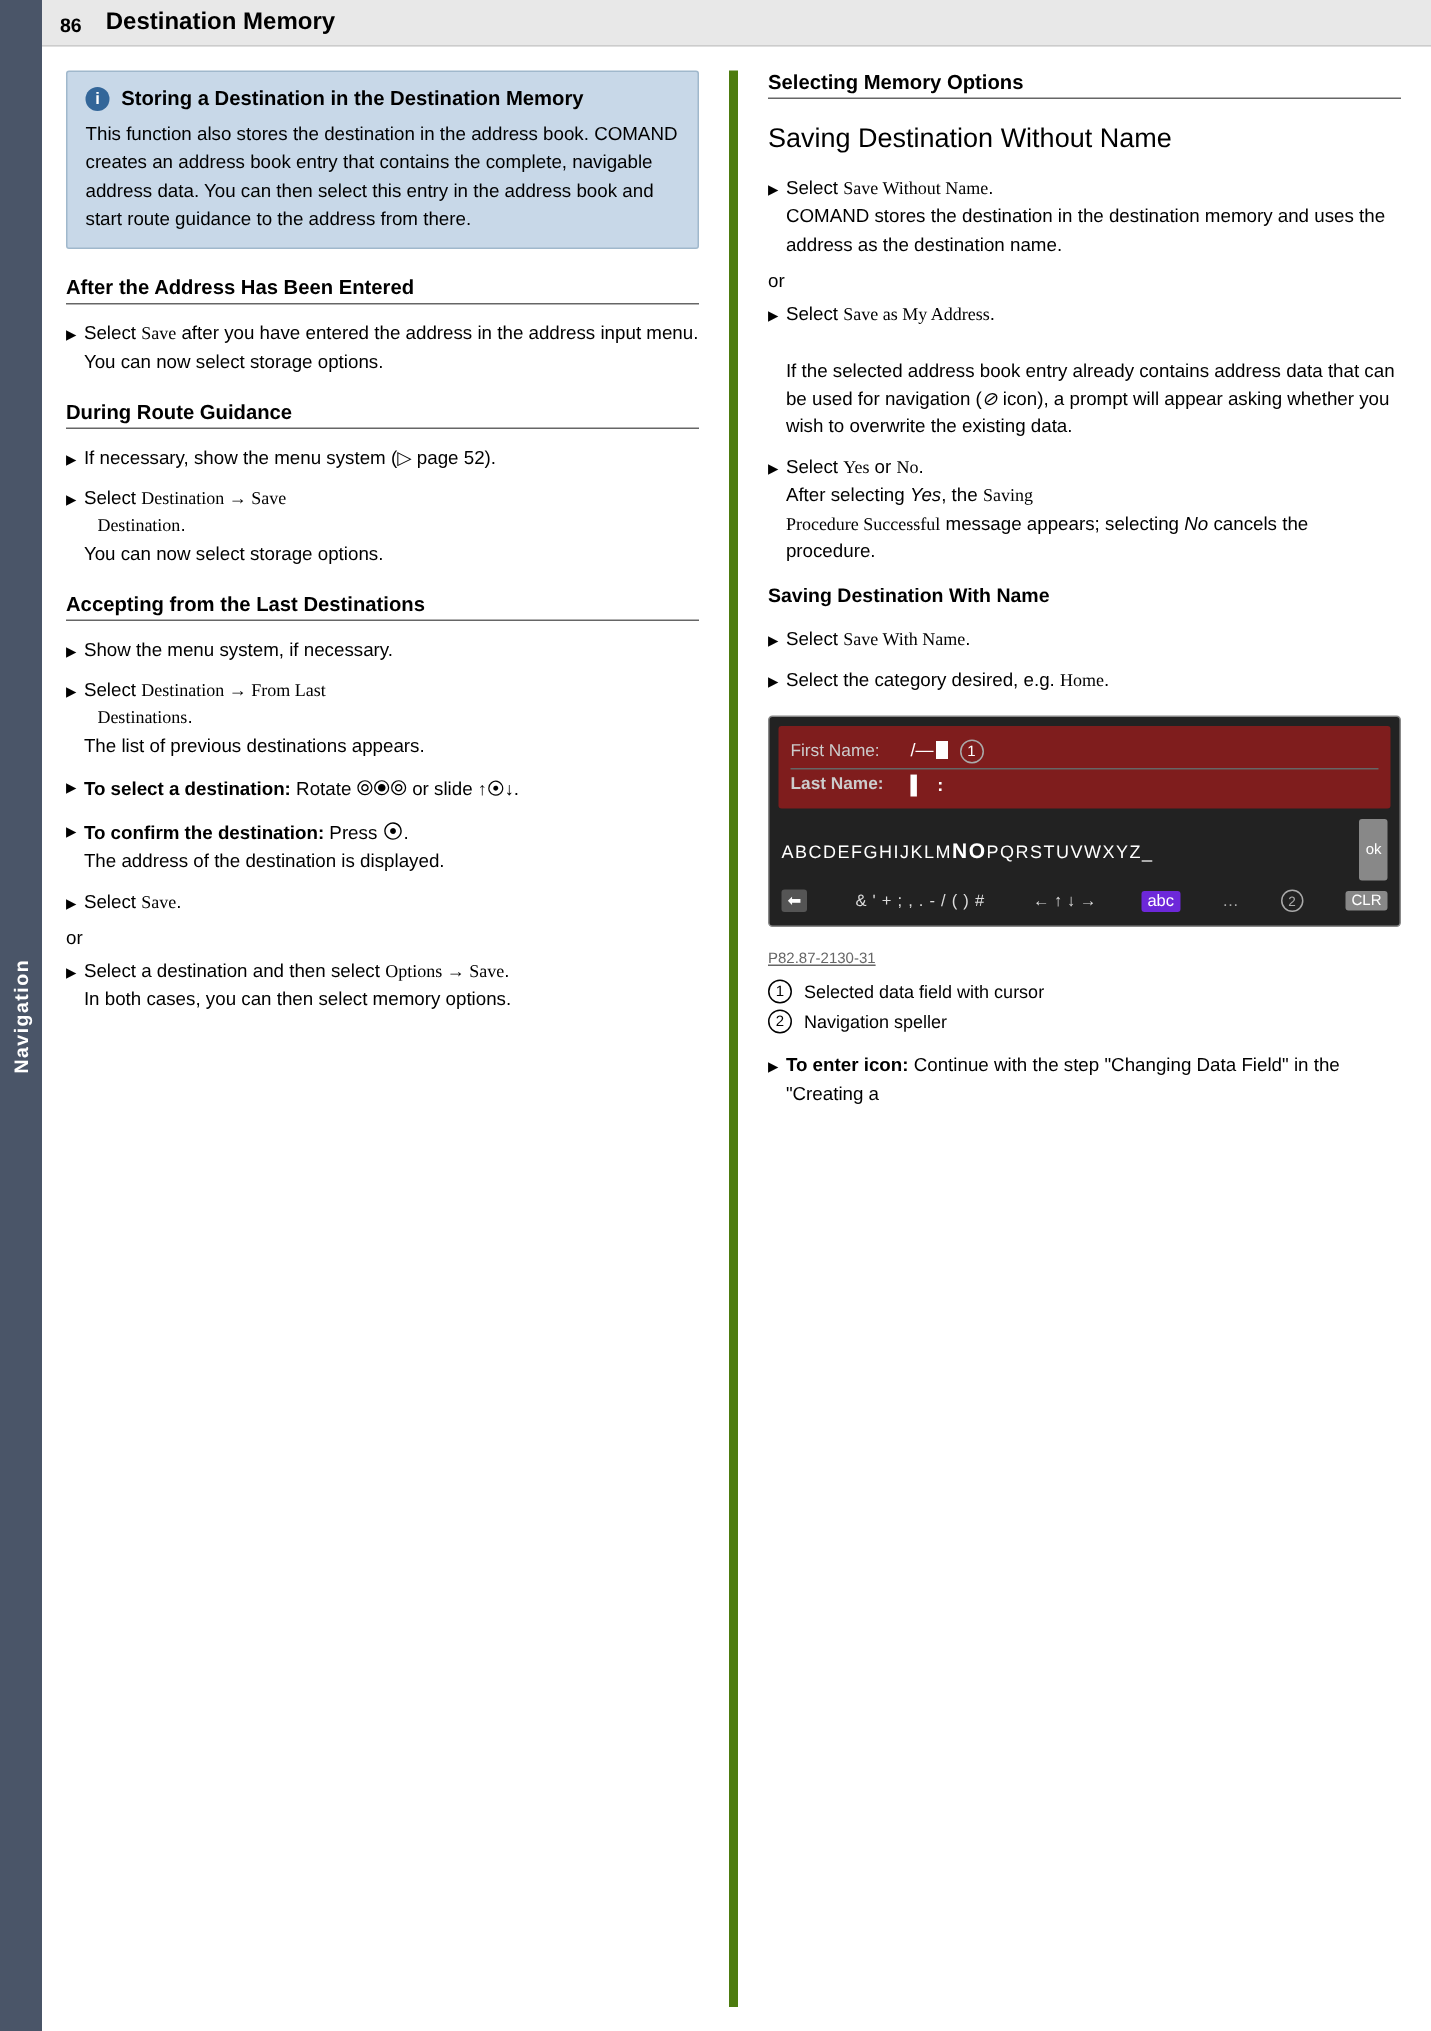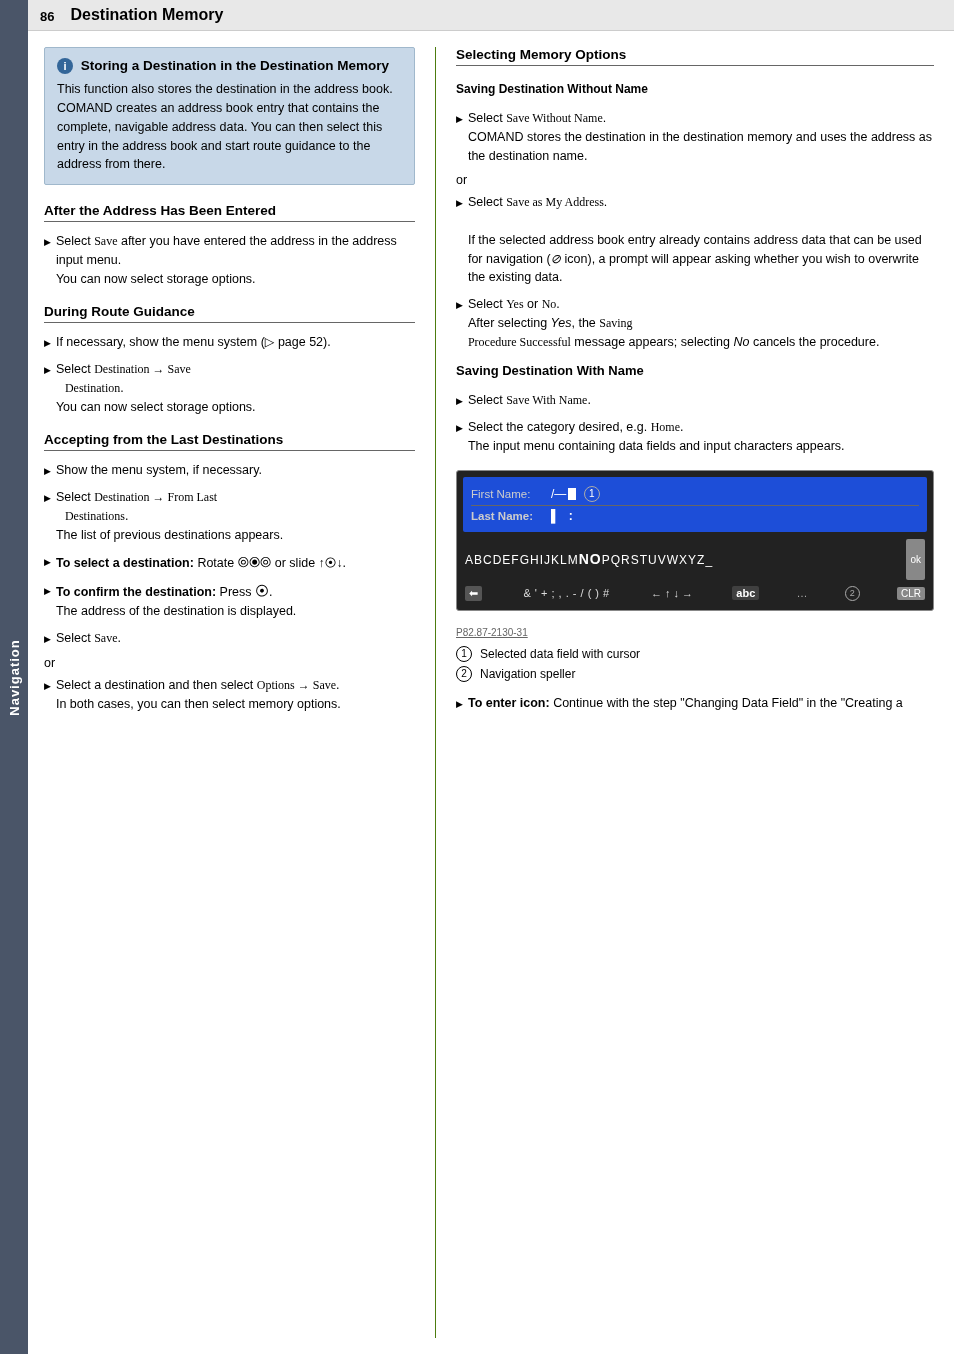--- a/index.html
+++ b/index.html
@@ -58,23 +58,23 @@
       font-weight: bold;
       color: #000;
     }
     
     .columns {
       display: flex;
       flex: 1;
       padding: 16px 0;
     }
     .left-col {
-      width: 408px;
+      width: 464px;
       padding: 0 20px 0 16px;
-      border-right: 1px solid #4d7c0f;
+      border-right: 6px solid #4d7c0f;
     }
     .right-col {
       flex: 1;
       padding: 0 20px 0 20px;
     }
     
     .info-box {
       background: #c8d8e8;
       border: 1px solid #a0b8cc;
       padding: 10px 12px;
@@ -143,21 +143,21 @@
     
     .keyboard-container {
       border: 1px solid #888;
       background: #222;
       margin: 14px 0 10px 0;
       padding: 6px;
       border-radius: 3px;
       color: #fff;
     }
     .keyboard-fields {
-      background: #1d4ed8;
+      background: #7f1d1d;
       padding: 6px 8px;
       margin-bottom: 4px;
       border-radius: 2px;
     }
     .kbd-field-row {
       display: flex;
       align-items: center;
       padding: 3px 0;
       font-size: 12px;
       color: #fff;
@@ -358,21 +358,21 @@
             Select a destination and then select <span class="code">Options → Save</span>.<br>
             <span>In both cases, you can then select memory options.</span>
           </span>
         </div>
       </div>
 
       <div class="right-col">
 
         <div class="section-header">Selecting Memory Options</div>
 
-        <div class="section-header" style="border-bottom:none; font-weight:bold; font-size:12px; margin-top:16px;">Saving Destination Without Name</div>
+        <div class="section-header" style="border-bottom:none; font-weight:normal; font-size:18px; margin-top:16px;">Saving Destination Without Name</div>
         <div class="bullet-item">
           <span class="arrow-sym">▶</span>
           <span class="bullet-text">
             Select <span class="code">Save Without Name</span>.<br>
             <span>COMAND stores the destination in the destination memory and uses the address as the destination name.</span>
           </span>
         </div>
         <div class="or-text">or</div>
         <div class="bullet-item">
           <span class="arrow-sym">▶</span>
@@ -394,21 +394,20 @@
         <div class="bullet-item">
           <span class="arrow-sym">▶</span>
           <span class="bullet-text">
             Select <span class="code">Save With Name</span>.
           </span>
         </div>
         <div class="bullet-item">
           <span class="arrow-sym">▶</span>
           <span class="bullet-text">
             Select the category desired, e.g. <span class="code">Home</span>.<br>
-            <span>The input menu containing data fields and input characters appears.</span>
           </span>
         </div>
 
         <div class="keyboard-container">
           <div class="keyboard-fields">
             <div class="kbd-field-row">
               <span class="kbd-field-label">First Name:</span>
               <span class="kbd-field-value">
                 /—<span class="kbd-cursor"></span>
                 <span class="kbd-field-num">1</span>
@@ -426,21 +425,21 @@
           <div class="kbd-row">
             <span class="kbd-letters">
               ABCDEFGHIJKLM<span class="kbd-letter-highlighted">N</span><span style="color:#fff;font-size:14px;font-weight:bold;">O</span>PQRSTUVWXYZ_
             </span>
             <span class="kbd-ok-btn">ok</span>
           </div>
           <div class="kbd-row">
             <span style="background:#555; padding:1px 4px; border-radius:2px; font-size:11px;">⬅</span>
             <span class="kbd-special" style="margin: 0 4px;">&amp; ' + ; , . - / ( ) #</span>
             <span style="font-size:11px; color:#ddd;">← ↑ ↓ →</span>
-            <span style="background:#404040; padding:1px 4px; border-radius:2px; font-size:11px; margin-left:2px;font-weight:bold;">abc</span>
+            <span style="background:#6d28d9; padding:1px 4px; border-radius:2px; font-size:11px; margin-left:2px;">abc</span>
             <span style="font-size:11px; color:#aaa;">…</span>
             <span style="display:inline-flex;align-items:center;justify-content:center;width:15px;height:15px;border-radius:50%;border:1px solid #aaa;font-size:9px;color:#aaa;">2</span>
             <span class="kbd-clr-btn">CLR</span>
           </div>
         </div>
 
         <div class="image-ref">P82.87-2130-31</div>
 
         <div style="margin-top: 8px;">
           <div class="legend-item">

